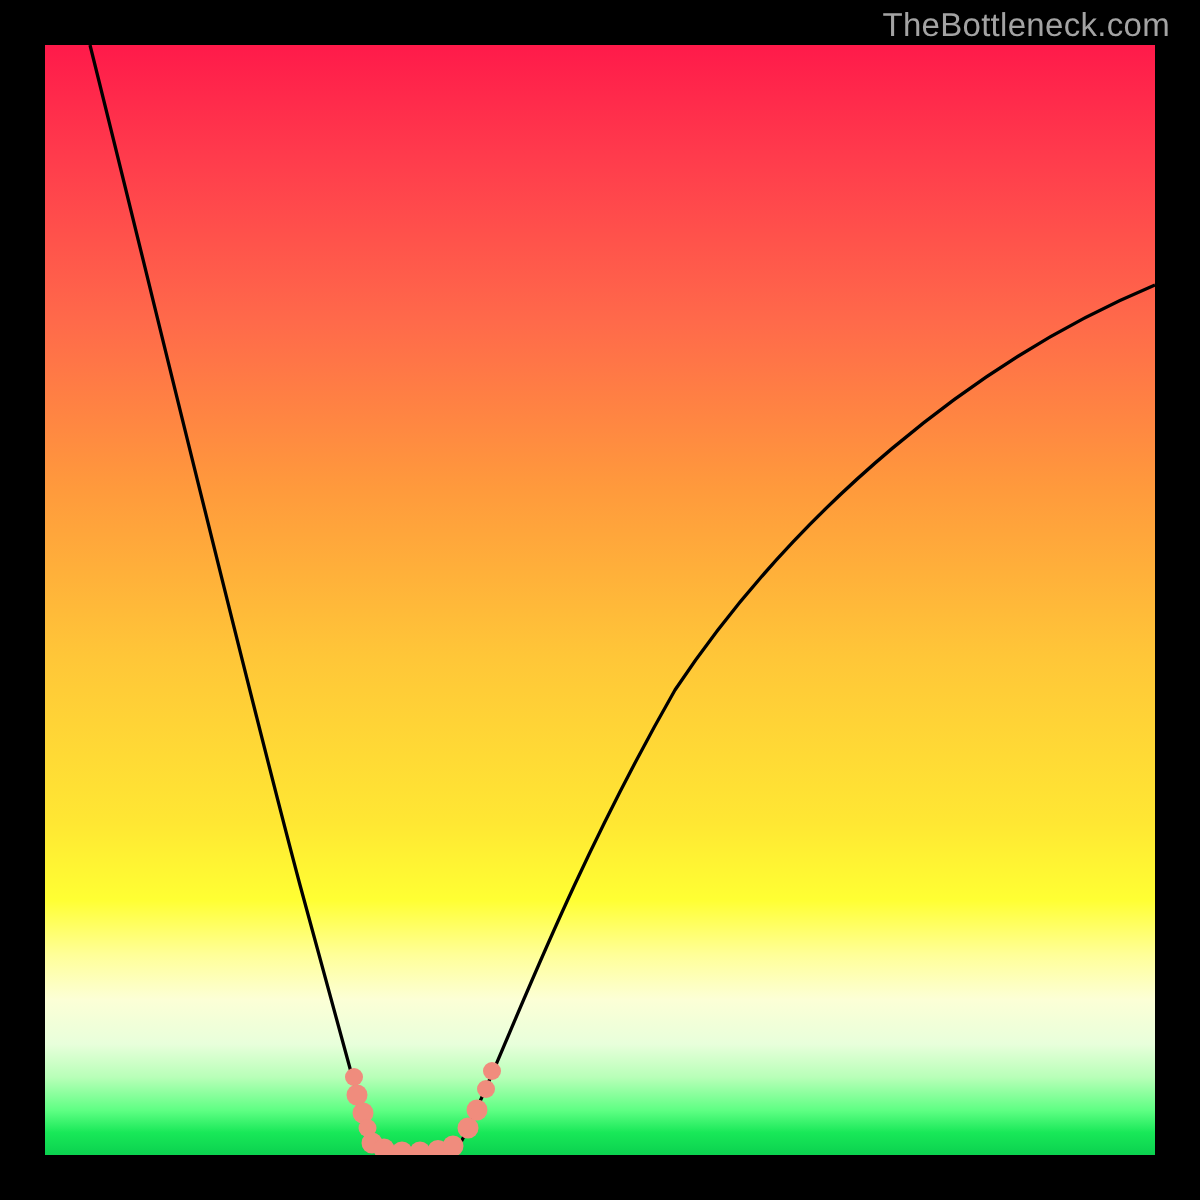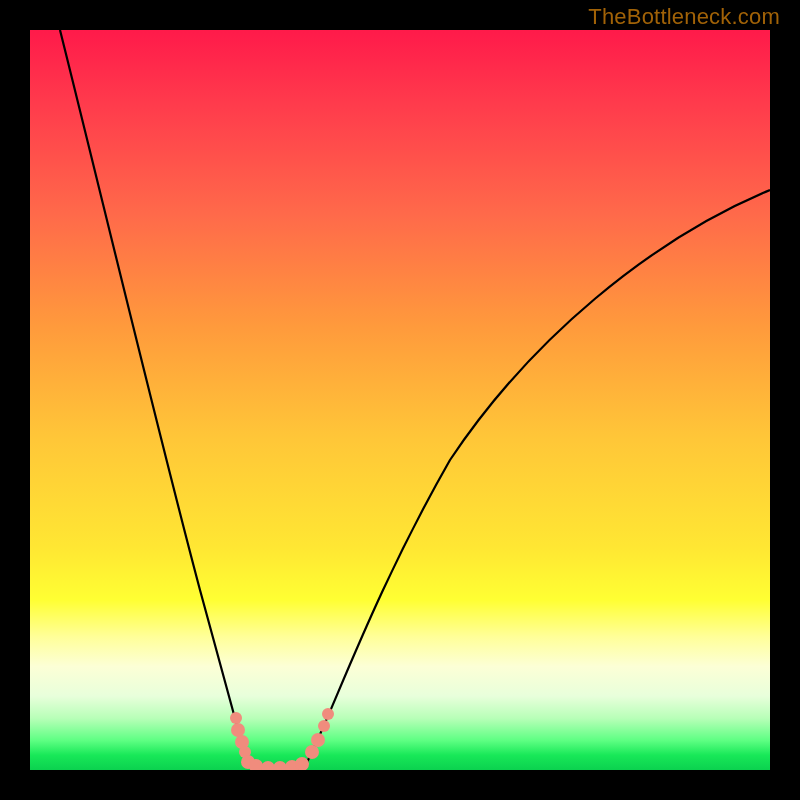--- a/index.html
+++ b/index.html
@@ -32,21 +32,21 @@
       #b8ffb8 93%,
       #5eff83 96%,
       #18e858 98%,
       #0bd14f 100%
     );
   }
   .watermark {
     position: absolute;
     top: 4px;
     right: 20px;
-    color: #a16207;
+    color: #a3a3a3;
     font-size: 22px;
     font-weight: 400;
     letter-spacing: 0.2px;
     z-index: 10;
   }
   svg.curve {
     position: absolute;
     left: 30px;
     top: 30px;
     width: 740px;

